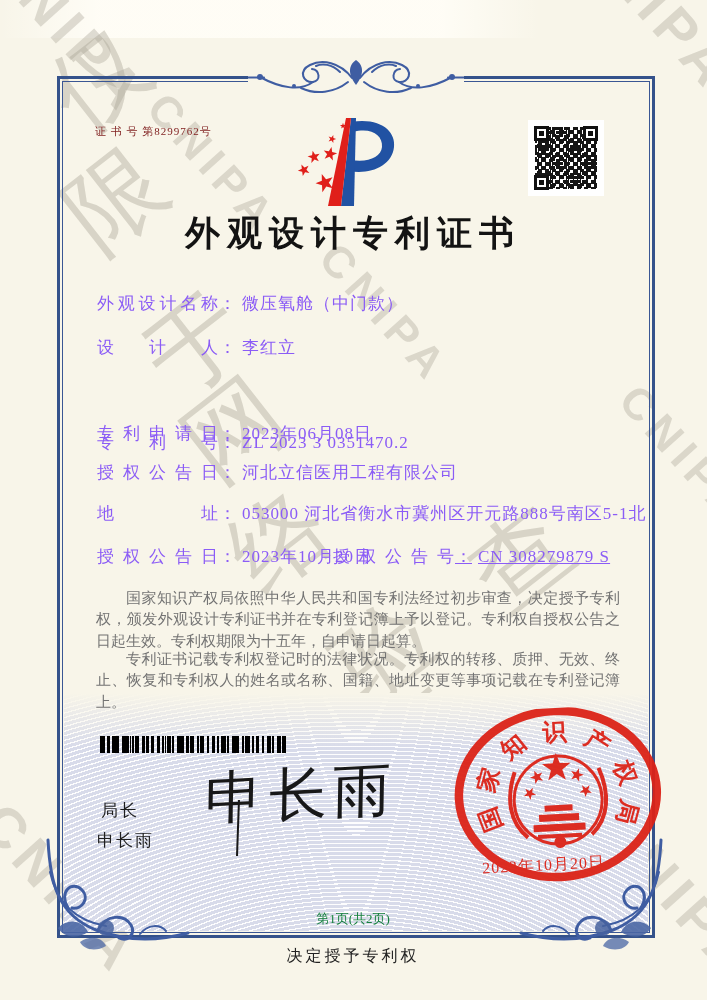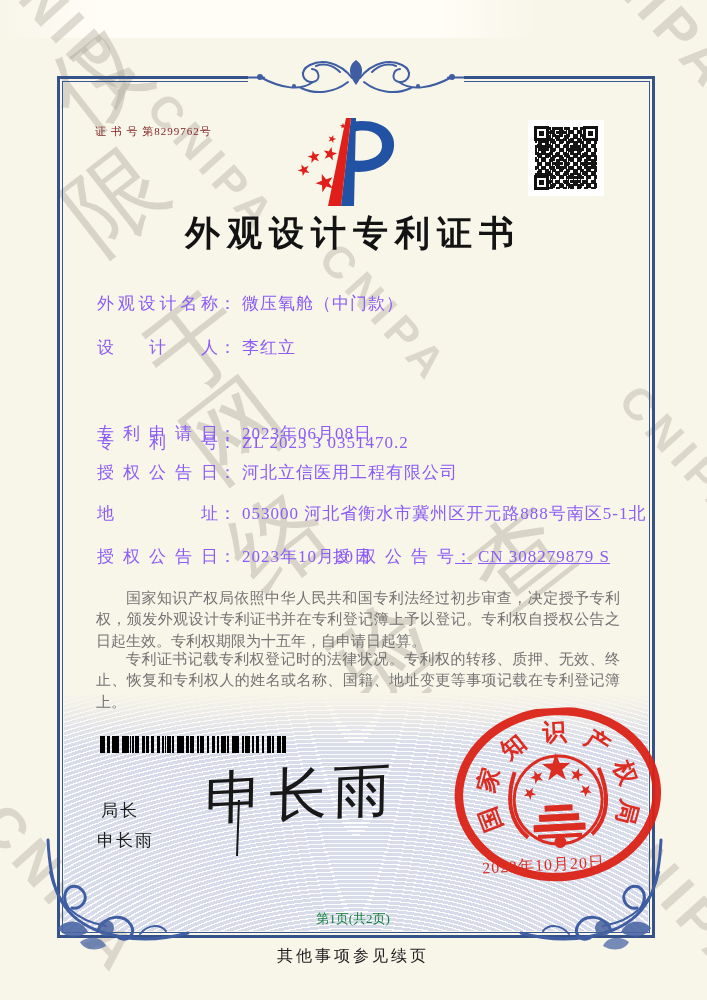--- a/index.html
+++ b/index.html
@@ -257,13 +257,13 @@
       <circle cx="106" cy="134" r="6"></circle>
       <path d="M64,62 C54,88 56,112 74,128" stroke="#dc2318" stroke-width="4" fill="none"></path>
       <path d="M148,62 C158,88 156,112 138,128" stroke="#dc2318" stroke-width="4" fill="none"></path>
     </g>
     <text class="sealdate" x="88" y="156">2023年10月20日</text>
   </svg>
 </div>
 
 <div class="abs page-num">第1页(共2页)</div>
 <div class="footer-strip"></div>
-<div class="abs footer-note">其他事项参见续页</div>
+<div class="abs footer-note">决定授予专利权</div>
 
 </body></html>

